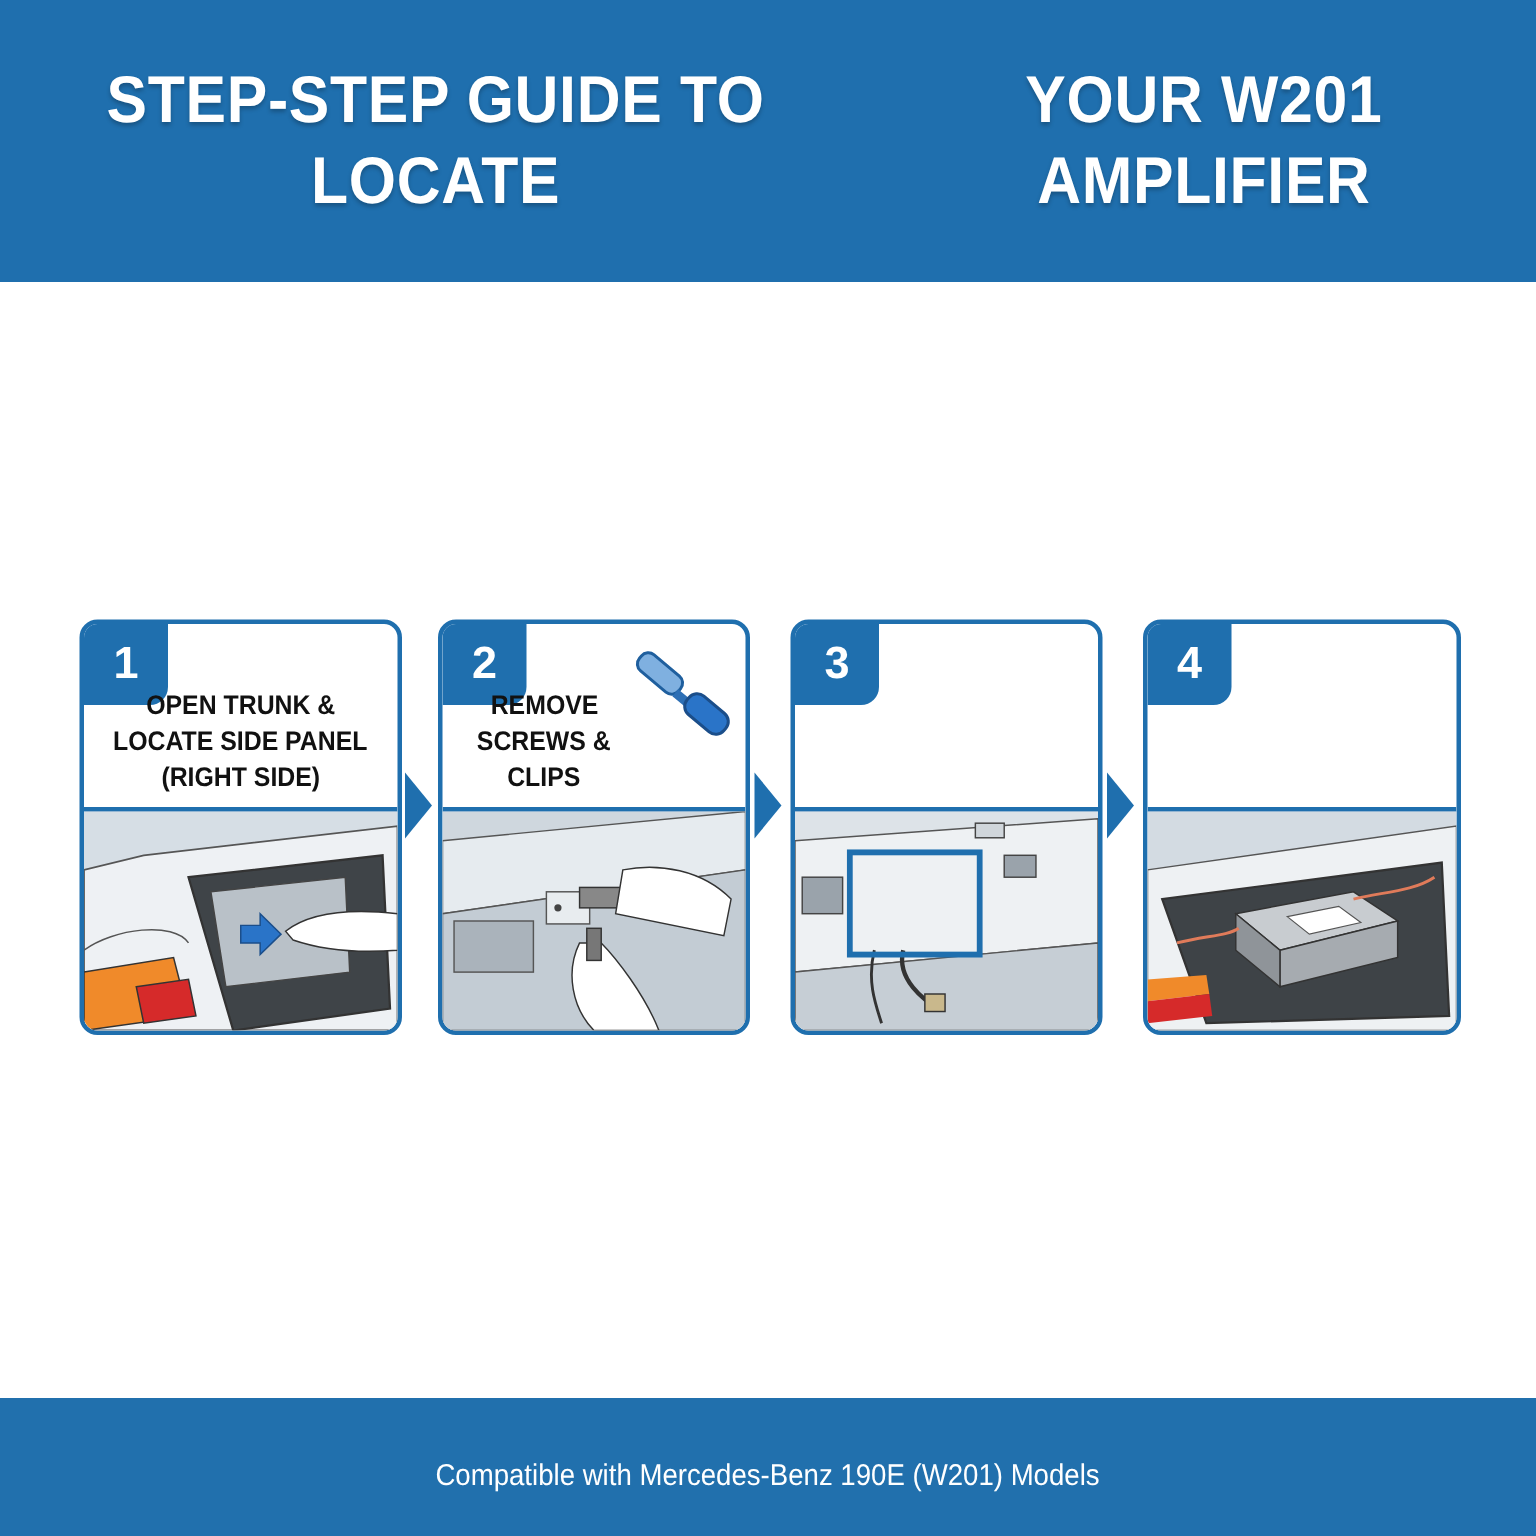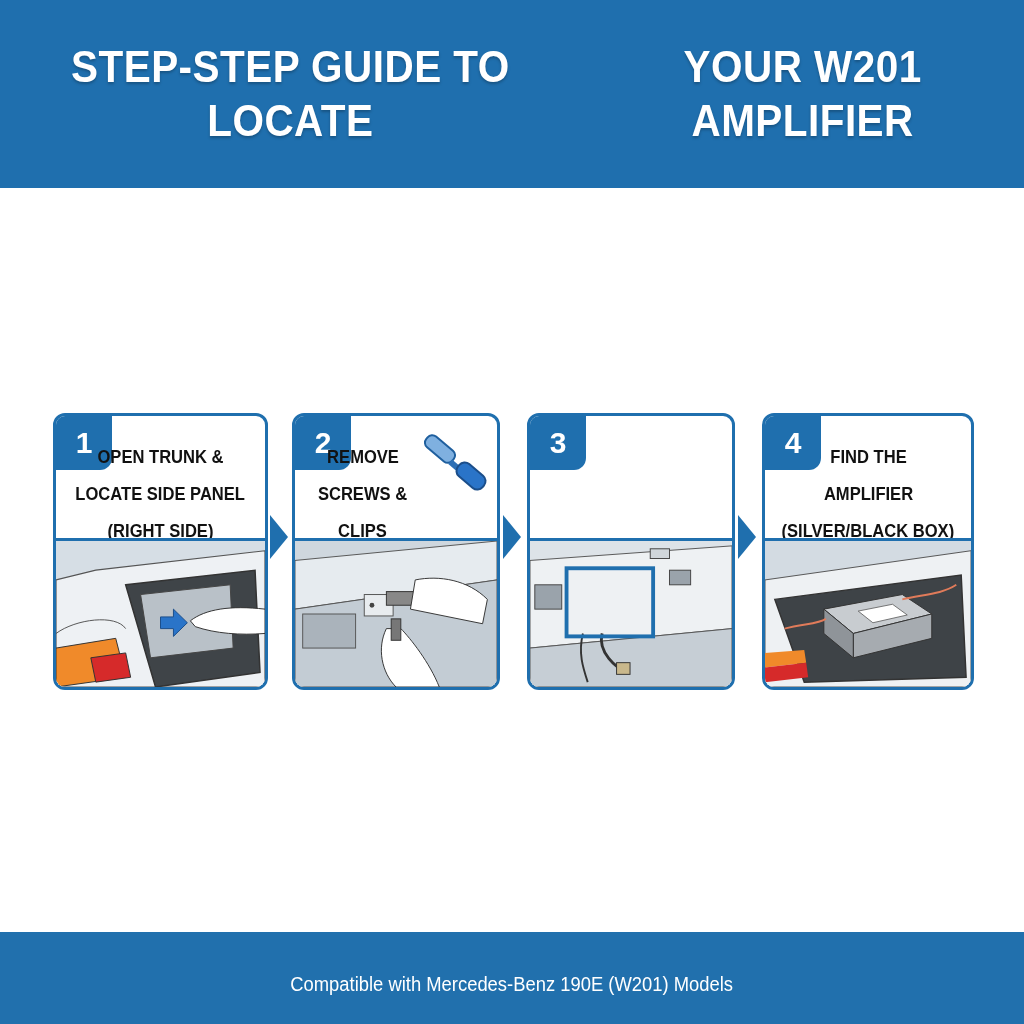--- a/index.html
+++ b/index.html
@@ -36,21 +36,20 @@
       position: absolute; left: 0; top: 0; width: 56px; height: 54px;
       background: #1f6fae; color: #fff; font-weight: bold; font-size: 30px;
       display: flex; align-items: center; justify-content: center;
       border-bottom-right-radius: 12px;
     }
     .card .label {
       position: absolute; left: 0; right: 0; top: 34px; height: 88px;
       display: flex; flex-direction: column; align-items: center; justify-content: center;
       font-weight: bold; font-size: 18px; line-height: 24px; color: #111;
       text-align: center;
-      gap: 13px;
     }
     .card .label span { display: block; transform: scaleX(0.92); }
     .card .pic {
       position: absolute; left: 0; right: 0; top: 122px; bottom: 0;
       border-top: 3px solid #1f6fae;
       background: #dfe5ea;
     }
     .card .pic svg { width: 100%; height: 100%; display: block; }
     .chev {
       position: absolute; top: 515px; width: 0; height: 0;
@@ -135,25 +134,20 @@
       <path d="M75 95 C70 115 90 130 100 135" fill="none" stroke="#333" stroke-width="3"></path>
       <rect x="90" y="125" width="14" height="12" fill="#c9b88c" stroke="#333" stroke-width="1"></rect>
       <rect x="38" y="28" width="90" height="70" fill="none" stroke="#1f6fae" stroke-width="4"></rect>
     </svg>
   </div>
 </div>
 <div class="chev" style="left:738px;"></div>
 
 <div class="card" style="left:762px;width:212px;">
   <div class="num">4</div>
-  <div class="label">
-    <span>FIND THE</span>
-    <span>AMPLIFIER</span>
-    <span>(SILVER/BLACK BOX)</span>
-  </div>
   <div class="pic">
     <svg viewBox="0 0 210 150" preserveAspectRatio="none">
       <rect width="210" height="150" fill="#d3dbe2"></rect>
       <path d="M0 40 L210 10 L210 150 L0 150 Z" fill="#eef1f3" stroke="#555" stroke-width="1"></path>
       <path d="M10 60 L200 35 L205 140 L40 145 Z" fill="#3e4347" stroke="#333" stroke-width="1.5"></path>
       <path d="M60 70 L140 55 L170 75 L90 95 Z" fill="#c8ccd0" stroke="#333" stroke-width="1"></path>
       <path d="M90 95 L170 75 L170 100 L90 120 Z" fill="#a6abb0" stroke="#333" stroke-width="1"></path>
       <path d="M60 70 L90 95 L90 120 L60 95 Z" fill="#8f9499" stroke="#333" stroke-width="1"></path>
       <path d="M95 72 L130 65 L145 76 L110 84 Z" fill="#ffffff" stroke="#555" stroke-width="0.8"></path>
       <path d="M20 90 C40 85 55 85 62 80" fill="none" stroke="#e07b5a" stroke-width="2"></path>

